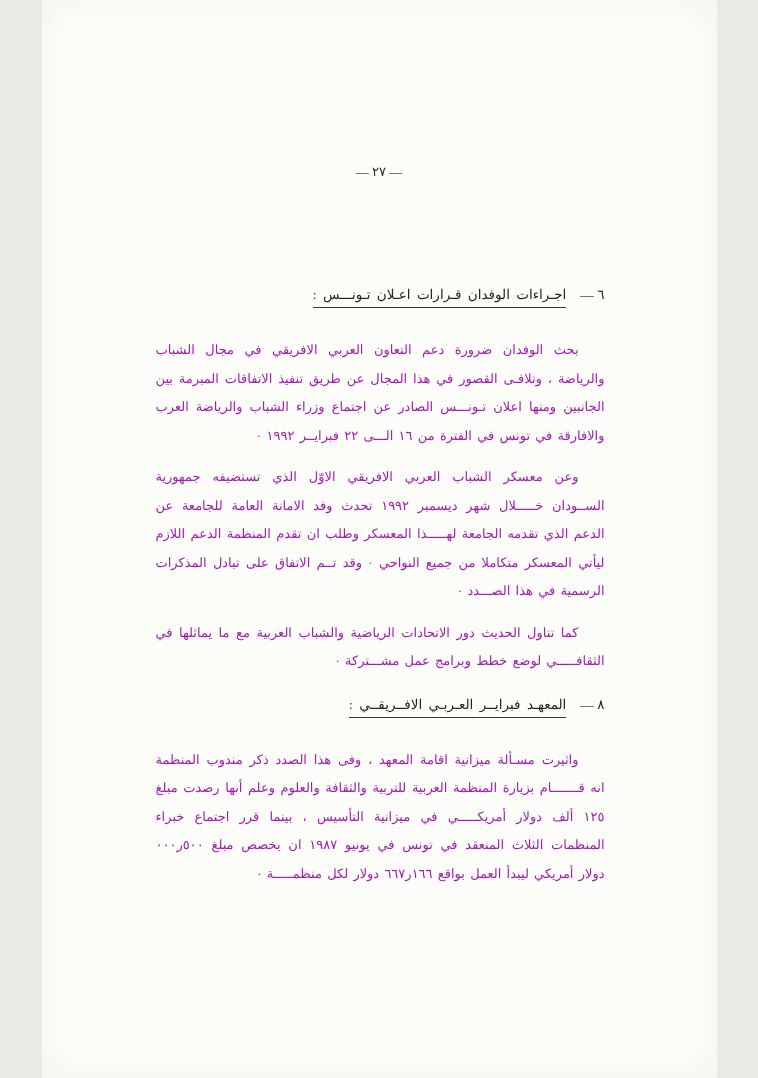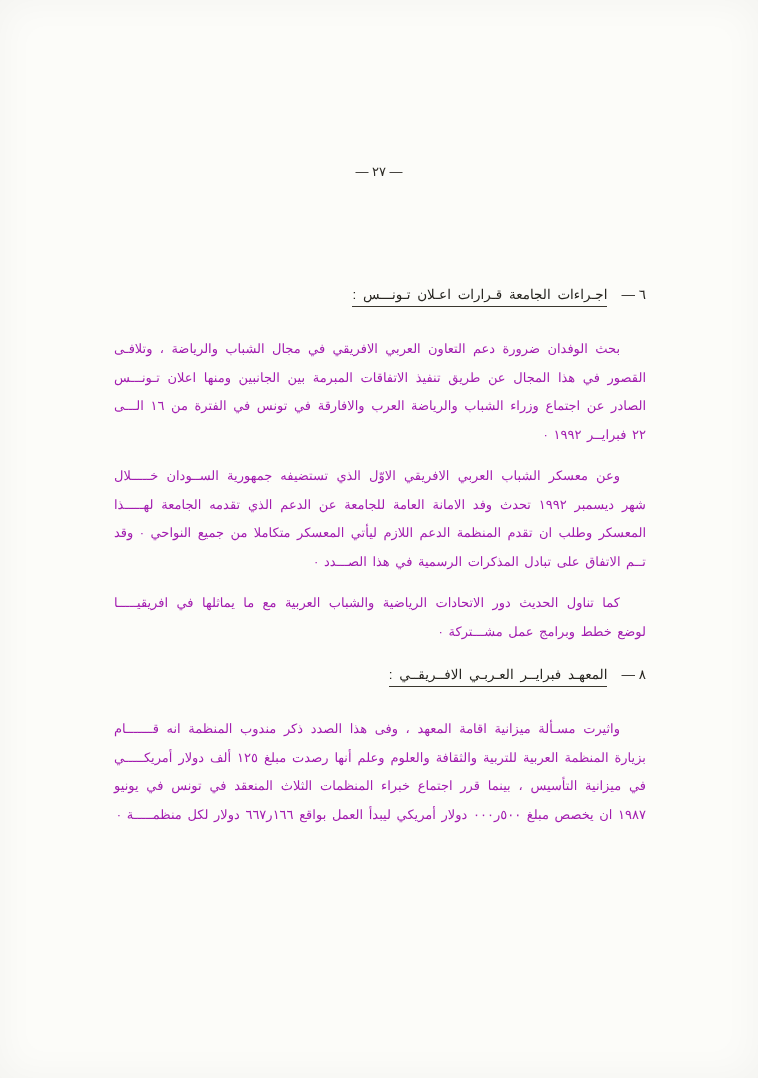--- a/index.html
+++ b/index.html
@@ -2,26 +2,26 @@
 <html lang="ar"><head>
 <meta charset="utf-8">
 <style>
   html, body {
     margin: 0;
     padding: 0;
     background: #e9e9e5;
   }
   .page {
     position: relative;
-    width: 758px;
+    width: 675px;
     height: 1078px;
     margin: 0 auto;
     background: #fcfcf9;
     box-shadow: inset 0 0 40px rgba(0,0,0,0.04);
-    font-family: Liberation Sans, sans-serif;
+    font-family: Liberation Serif, serif;
     color: #26241f;
     overflow: hidden;
   }
   .page-number {
     position: absolute;
     top: 164px;
     left: 0;
     right: 0;
     text-align: center;
     font-size: 13px;
@@ -77,25 +77,25 @@
 
 <div class="page">
 
   <div class="page-number">— ٢٧ —</div>
 
   <div class="content">
 
     <section class="section">
       <div class="section-heading">
         <span class="section-marker">٦ —</span>
-        <span class="heading-text">اجـراءات الجامعة قـرارات اعـلان تـونـــس :</span>
+        <span class="heading-text">اجـراءات الوفدان قـرارات اعـلان تـونـــس :</span>
       </div>
       <p class="para">بحث الوفدان ضرورة دعم التعاون العربي الافريقي في مجال الشباب والرياضة ، وتلافـى القصور في هذا المجال عن طريق تنفيذ الاتفاقات المبرمة بين الجانبين ومنها اعلان تـونـــس الصادر عن اجتماع وزراء الشباب والرياضة العرب والافارقة في تونس في الفترة من ١٦ الـــى ٢٢ فبرايــر ١٩٩٢ ·</p>
       <p class="para">وعن معسكر الشباب العربي الافريقي الاوّل الذي تستضيفه جمهورية الســودان خـــــلال شهر ديسمبر ١٩٩٢ تحدث وفد الامانة العامة للجامعة عن الدعم الذي تقدمه الجامعة لهـــــذا المعسكر وطلب ان تقدم المنظمة الدعم اللازم ليأتي المعسكر متكاملا من جميع النواحي · وقد تــم الاتفاق على تبادل المذكرات الرسمية في هذا الصـــدد ·</p>
-      <p class="para">كما تناول الحديث دور الاتحادات الرياضية والشباب العربية مع ما يماثلها في افريقيـــــا لوضع خطط وبرامج عمل مشـــتركة ·</p>
+      <p class="para">كما تناول الحديث دور الاتحادات الرياضية والشباب العربية مع ما يماثلها في الثقافـــــي لوضع خطط وبرامج عمل مشـــتركة ·</p>
     </section>
 
     <section class="section">
       <div class="section-heading">
         <span class="section-marker">٨ —</span>
         <span class="heading-text">المعهـد فبرايــر العـربـي الافــريقــي :</span>
       </div>
       <p class="para">واثيرت مسـألة ميزانية اقامة المعهد ، وفى هذا الصدد ذكر مندوب المنظمة انه قـــــــام بزيارة المنظمة العربية للتربية والثقافة والعلوم وعلم أنها رصدت مبلغ ١٢٥ ألف دولار أمريكـــــي في ميزانية التأسيس ، بينما قرر اجتماع خبراء المنظمات الثلاث المنعقد في تونس في يونيو ١٩٨٧ ان يخصص مبلغ ٥٠٠ر٠٠٠ دولار أمريكي ليبدأ العمل بواقع ١٦٦ر٦٦٧ دولار لكل منظمـــــة ·</p>
     </section>
 

